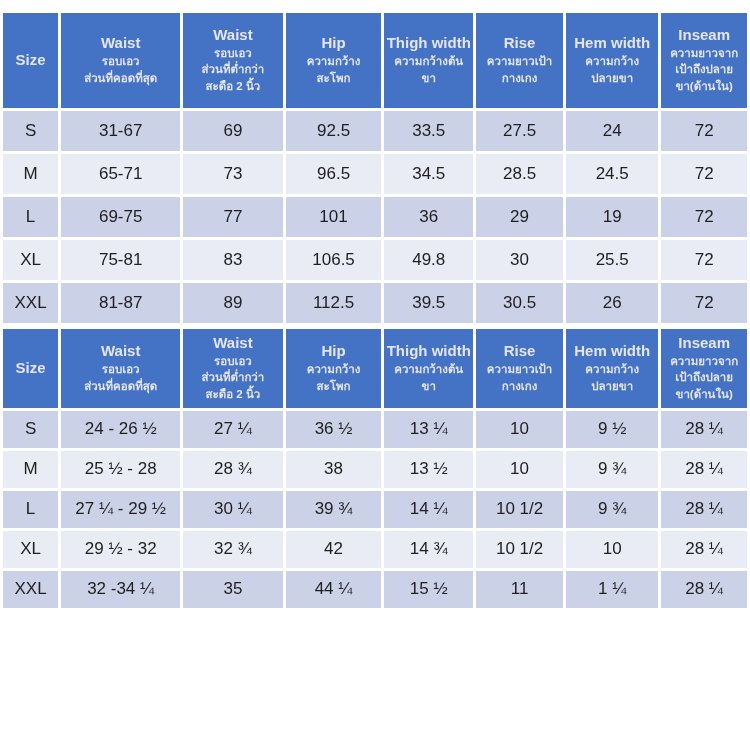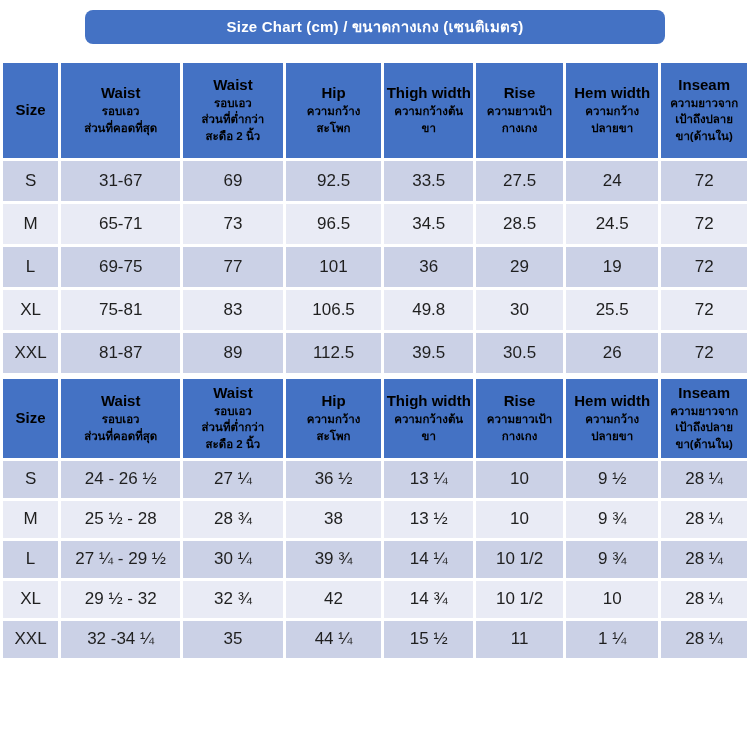--- a/index.html
+++ b/index.html
@@ -18,41 +18,40 @@
   }
   .title-bar.first{margin-bottom:16px;}
   .title-bar.second{margin-top:11px;margin-bottom:6px;}
   table.size-table{
     width:750px;table-layout:fixed;
     border-collapse:separate;border-spacing:3px;
   }
   col.c1{width:7.6%}  col.c2{width:16.4%} col.c3{width:13.7%} col.c4{width:13.2%}
   col.c5{width:12.2%} col.c6{width:12.0%} col.c7{width:12.7%} col.c8{width:11.8%}
   th{
-    background:#4472C4;color:#000000;vertical-align:middle;
+    background:#4472C4;color:#e5e5e5;vertical-align:middle;
     padding:13px 2px;font-weight:bold;
   }
   .t-in th{padding:5px 2px;}
   .h-en{font-size:15px;line-height:1.25;}
   .h-th{font-size:11.5px;line-height:1.45;font-weight:bold;}
   td{
     text-align:center;vertical-align:middle;
     font-size:17px;color:#1f1f1f;
     height:40px;padding:0 2px;
   }
   .t-in td{height:37px;}
   tbody tr:nth-child(odd) td{background:#CBD1E6;}
   tbody tr:nth-child(even) td{background:#E9EBF5;}
 </style>
 </head>
 <body>
 
 <div class="page">
 
-  <div class="title-bar first">Size Chart (cm) / ขนาดกางเกง (เซนติเมตร)</div>
 
   <table class="size-table t-cm">
     <colgroup>
       <col class="c1">
         <col class="c2">
         <col class="c3">
         <col class="c4">
       <col class="c5">
         <col class="c6">
         <col class="c7">

